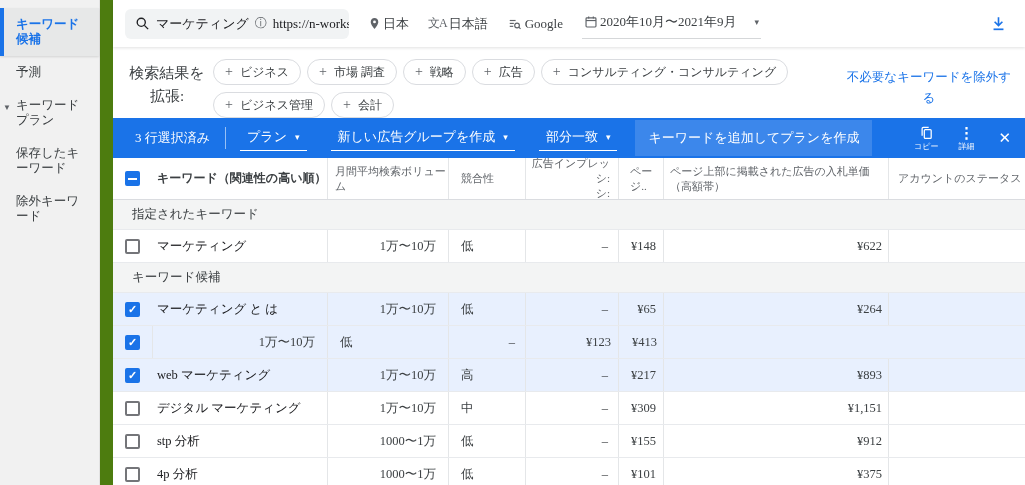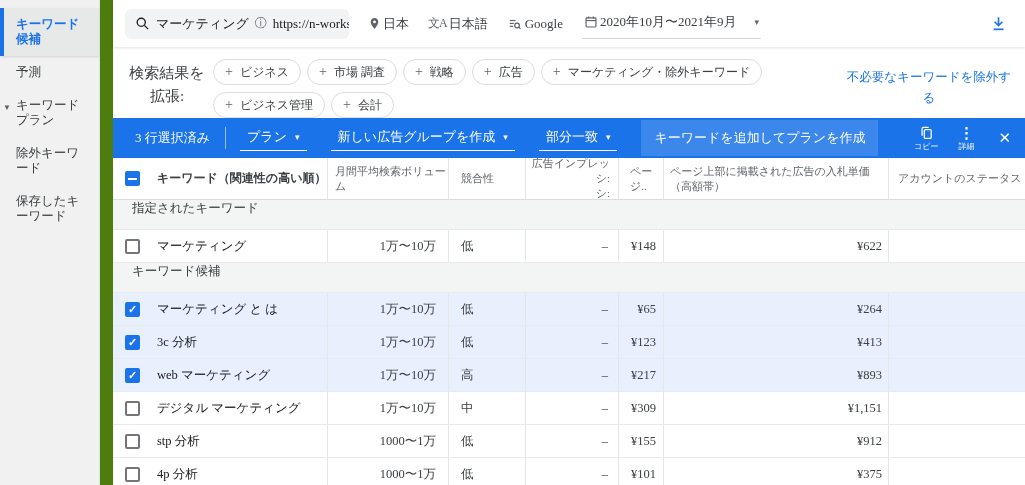--- a/index.html
+++ b/index.html
@@ -37,21 +37,21 @@
   .chip { height:26px; border:1px solid #dadce0; border-radius:14px; background:#fff; display:flex; align-items:center; gap:7px; padding:0 11px; font-size:12px; color:#3c4043; cursor:pointer; white-space:nowrap; }
   .chip .plus { color:#5f6368; font-size:14px; line-height:1; }
   .exclude-link { width:168px; flex:none; margin-left:8px; margin-top:8px; color:var(--accent,#1a73e8); font-size:12.5px; line-height:1.7; text-align:center; cursor:pointer; }
 
   
   .toolbar { height:40px; flex:none; background:var(--toolbar-bg,#1a73e8); color:#fff; display:flex; align-items:center; padding:0 14px 0 9px; font-size:13px; white-space:nowrap; }
   .tcount { padding:0 13px; }
   .tdiv { width:1px; height:22px; background:rgba(255,255,255,.55); margin:0 2px; }
   .tdrop { margin:0 12px; padding:2px 7px 4px 7px; border-bottom:1px solid #fff; display:flex; align-items:center; gap:8px; cursor:pointer; }
   .tdrop .caret { font-size:9px; }
-  .create-btn { background:rgba(255,255,255,.15); border:none; color:#fff; font-size:13px; font-family:inherit; padding:9px 13px; margin-left:12px; cursor:pointer; white-space:nowrap; }
+  .create-btn { background:rgba(255,255,255,.15); border:none; color:#fff; font-size:13px; font-family:inherit; padding:9px 13px; margin-left:6px; cursor:pointer; white-space:nowrap; }
   .ticons { margin-left:auto; display:flex; align-items:flex-start; gap:20px; }
   .ticon { display:flex; flex-direction:column; align-items:center; gap:0px; cursor:pointer; }
   .ticon .tlbl { font-size:8px; color:rgba(255,255,255,.95); }
   .ticon .glyph { font-size:15px; line-height:16px; font-weight:bold; }
   .tclose { font-size:15px; margin-left:4px; cursor:pointer; align-self:center; }
 
   
   .table { flex:1; overflow:hidden; background:#fff; }
   .grid-row { display:grid; grid-template-columns:39px 175px 121px 77px 93px 45px 225px 1fr; }
   .thead { height:42px; border-bottom:1px solid #dadce0; font-size:11px; color:#5f6368; }
@@ -59,21 +59,21 @@
   .thead .bl, .row .bl { border-left:1px solid #e4e6e8; }
   .h-kw { font-size:12px; font-weight:bold; color:#3c4043; padding-left:5px; }
   .h-vol { padding-left:7px; }
   .h-comp { padding-left:12px; }
   .h-impr { justify-content:flex-end; padding-right:8px; text-align:right; line-height:1.35; }
   .h-page { padding-left:11px; }
   .h-bid { padding-left:6px; }
   .h-status { padding-left:9px; }
   .cbcell { display:flex; align-items:center; justify-content:center; }
 
-  .section { height:30px; display:flex; padding-left:19px; background:#f3f4f4; border-bottom:1px solid #e8eaed; font-size:12.5px; color:#3c4043; }
+  .section { height:30px; display:flex; align-items:center; padding-left:19px; background:#f3f4f4; border-bottom:1px solid #e8eaed; font-size:12.5px; color:#3c4043; }
   .row { height:33px; border-bottom:1px solid #e8eaed; background:#fff; font-size:12.5px; color:#3c4043; cursor:pointer; }
   .row.selected { background:var(--selected-row-bg,#e8f0fe); }
   .row > div { display:flex; align-items:center; overflow:hidden; }
   .c-kw { padding-left:5px; color:#202124; }
   .c-vol { justify-content:flex-end; padding-right:12px;text-align:center; }
   .c-comp { padding-left:12px; }
   .c-impr { justify-content:flex-end; padding-right:10px; }
   .c-page { justify-content:flex-end; padding-right:7px; }
   .c-bid { justify-content:flex-end; padding-right:6px; }
 
@@ -101,26 +101,26 @@
     <span>予測</span>
   </div>
 
   <div class="si">
     <span class="exp" style="display: inline;">▼</span>
     <span>キーワード プラン</span>
   </div>
 
   <div class="si">
     
-    <span>除外キーワード</span>
+    <span>保存したキーワード</span>
   </div>
 
   <div class="si">
     
-    <span>保存したキーワード</span>
+    <span>除外キーワード</span>
   </div>
 </nav>
 
   <div class="main">
     <div class="panel">
 
       <div class="search-row">
         <div class="search-box">
           <span class="ficon">
             <svg width="15" height="15" viewBox="0 0 24 24">
@@ -200,21 +200,21 @@
     <span>戦略</span>
   </span>
 
   <span class="chip">
     <span class="plus">+</span>
     <span>広告</span>
   </span>
 
   <span class="chip">
     <span class="plus">+</span>
-    <span>マーケティング・除外キーワード</span>
+    <span>コンサルティング・コンサルティング</span>
   </span>
 
   <span class="chip">
     <span class="plus">+</span>
     <span>ビジネス管理</span>
   </span>
 
   <span class="chip">
     <span class="plus">+</span>
     <span>会計</span>
@@ -303,21 +303,20 @@
     <div class="c-impr bl">–</div>
     <div class="c-page bl">¥65</div>
     <div class="c-bid bl">¥264</div>
     <div class="c-status bl"></div>
   </div>
 
   <div class="row grid-row selected">
     <div class="cbcell">
                 <span class="cb checked"></span>
               </div>
-    <div class="c-kw">3c 分析</div>
     <div class="c-vol bl">1万〜10万</div>
     <div class="c-comp bl">低</div>
     <div class="c-impr bl">–</div>
     <div class="c-page bl">¥123</div>
     <div class="c-bid bl">¥413</div>
     <div class="c-status bl"></div>
   </div>
 
   <div class="row grid-row selected">
     <div class="cbcell">

